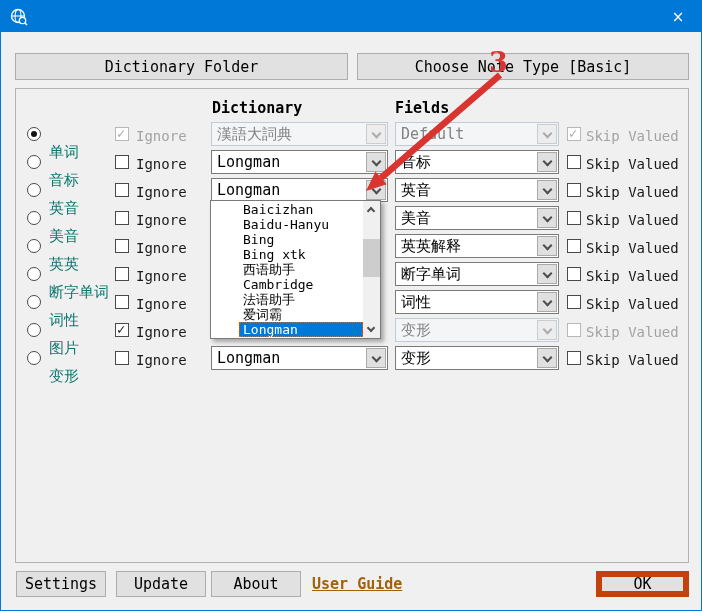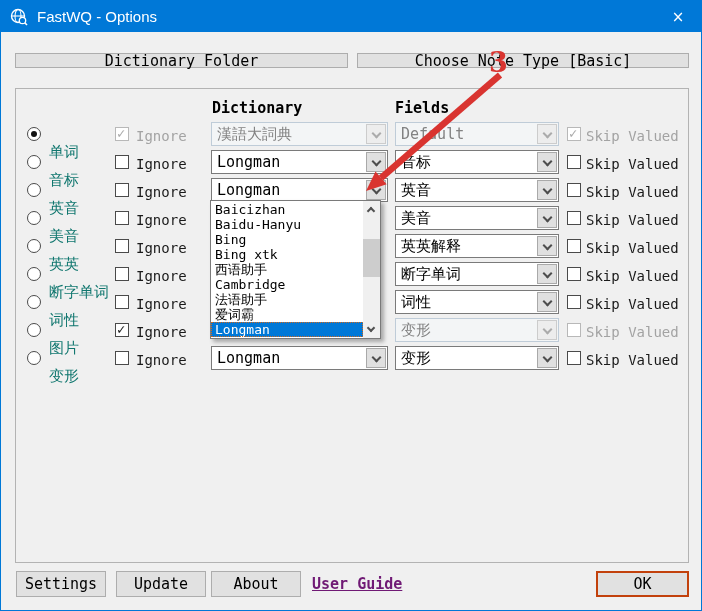--- a/index.html
+++ b/index.html
@@ -11,21 +11,21 @@
   
   .titlebar { position:absolute; left:0; top:0; width:100%; height:31px; background:#0078d7;
     display:flex; align-items:center; }
   .titlebar .app-icon { margin-left:9px; width:18px; height:18px; }
   .titlebar .title { color:#fff; font-family:"Liberation Sans","DejaVu Sans",sans-serif;
     font-size:15px; margin-left:9px; }
   .close-btn { position:absolute; right:0; top:0; width:46px; height:31px; color:#fff;
     font-family:"DejaVu Sans",sans-serif; font-size:15px; display:flex; align-items:center;
     justify-content:center; cursor:default; }
   
-  .btn { position:absolute; height:15px; background:#e1e1e1; border:1px solid #adadad;
+  .btn { position:absolute; height:27px; background:#e1e1e1; border:1px solid #adadad;
     font-family:"DejaVu Sans Mono","Liberation Mono",monospace; font-size:15px; color:#000;
     display:flex; align-items:center; justify-content:center; }
   .btn-dict-folder { left:14px; top:52px; width:333px; }
   .btn-note-type  { left:356px; top:52px; width:332px; }
   
   .groupbox { position:absolute; left:14px; top:87px; width:674px; height:475px;
     border:1px solid #b3b3b3;padding-left:31px; }
   .col-header { position:absolute; top:10px; font-size:15px; font-weight:bold; color:#000; }
   .hdr-dict { left:196px; }
   .hdr-fields { left:379px; }
@@ -65,58 +65,57 @@
   .combo.disabled .val { color:#828282; }
   .combo.disabled .arrowbox { background:#ededed; border-color:#cccccc; }
   .combo.disabled .chev { border-color:#ababab; }
   .combo-dict { left:195px; width:177px; }
   .combo-field { left:379px; width:164px; }
   
   .droplist { position:absolute; left:209px; top:199px; width:171px; height:139px; background:#fff;
     border:1px solid #7a7a7a; box-shadow:3px 3px 4px rgba(0,0,0,.3); z-index:20; }
   .droplist .items { position:absolute; left:0; top:1px; right:17px; }
   .drop-item { height:15px; line-height:15px; font-size:13px; padding-left:4px; color:#000;
-    white-space:nowrap; font-family:"DejaVu Sans Mono","DejaVu Sans",monospace; }
+    white-space:nowrap; font-family:"DejaVu Sans Mono","DejaVu Sans",monospace;margin-left:28px; }
   .drop-item.selected { background:#0078d7; color:#fff; outline:1px dotted #d2691e; outline-offset:-1px; }
   .scrollbar { position:absolute; right:0; top:0; bottom:0; width:17px; background:#f0f0f0; }
   .sb-btn { position:absolute; left:0; width:17px; height:17px; }
   .sb-up { top:0; } .sb-down { bottom:0; }
   .sb-chev { position:absolute; left:5px; width:6px; height:6px;
     border-right:2px solid #505050; border-bottom:2px solid #505050; }
   .sb-up .sb-chev { top:7px; transform:rotate(-135deg); }
   .sb-down .sb-chev { top:4px; transform:rotate(45deg); }
   .sb-thumb { position:absolute; left:0; top:38px; width:17px; height:38px; background:#cdcdcd; }
   
   .footer-btn { top:570px; height:26px; }
   .btn-settings { left:15px; width:90px; }
   .btn-update { left:115px; width:90px; }
   .btn-about { left:210px; width:90px; }
-  .btn-ok { left:595px; width:93px; border:2px solid #c2410c; }
+  .btn-ok { left:595px; width:93px; border:6px solid #c2410c; }
   .link { position:absolute; left:311px; top:574px; font-size:15px; font-weight:bold;
-    color:#701a75; text-decoration:underline; cursor:pointer; }
+    color:#a16207; text-decoration:underline; cursor:pointer; }
   
   .annot-num { position:absolute; left:488px; top:46px; z-index:30; color:#d93430;
     font-family:"DejaVu Serif","Liberation Serif",serif; font-weight:bold; font-size:27px; }
   .annot-svg { position:absolute; left:0; top:0; width:702px; height:611px; z-index:29;
     pointer-events:none; }
 </style>
 </head>
 <body>
 
 <div class="window">
 
   <div class="titlebar">
     <svg class="app-icon" viewBox="0 0 18 18">
       <circle cx="8" cy="8" r="6.5" fill="none" stroke="#fff" stroke-width="1.4"></circle>
       <ellipse cx="8" cy="8" rx="3" ry="6.5" fill="none" stroke="#fff" stroke-width="1.1"></ellipse>
       <line x1="1.5" y1="8" x2="14.5" y2="8" stroke="#fff" stroke-width="1.1"></line>
       <circle cx="12.5" cy="12.5" r="3.2" fill="#0078d7" stroke="#fff" stroke-width="1.3"></circle>
       <line x1="15" y1="15" x2="17" y2="17" stroke="#fff" stroke-width="1.6"></line>
     </svg>
-    <span class="title">FastWQ - Options</span>
     <div class="close-btn">×</div>
   </div>
 
   <div class="btn btn-dict-folder">Dictionary Folder</div>
   <div class="btn btn-note-type">Choose Note Type [Basic]</div>
 
   <div class="groupbox">
     <div class="col-header hdr-dict">Dictionary</div>
     <div class="col-header hdr-fields">Fields</div>
 

